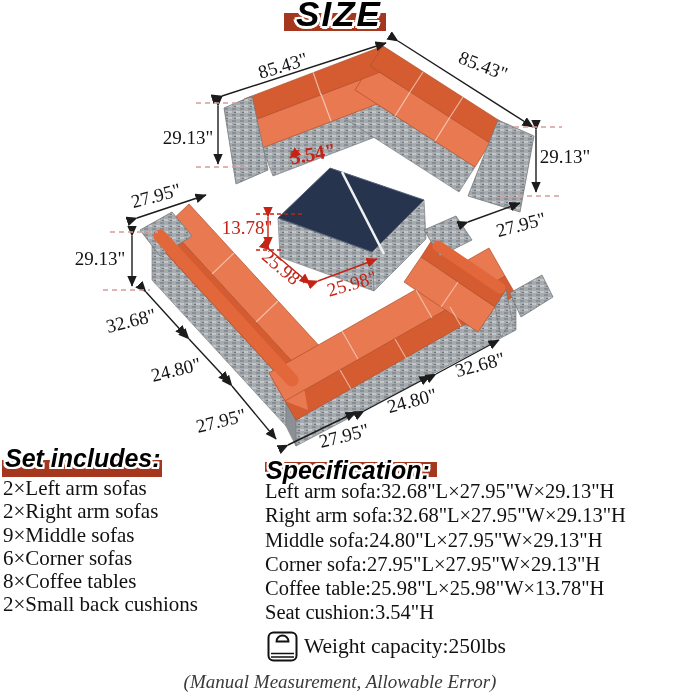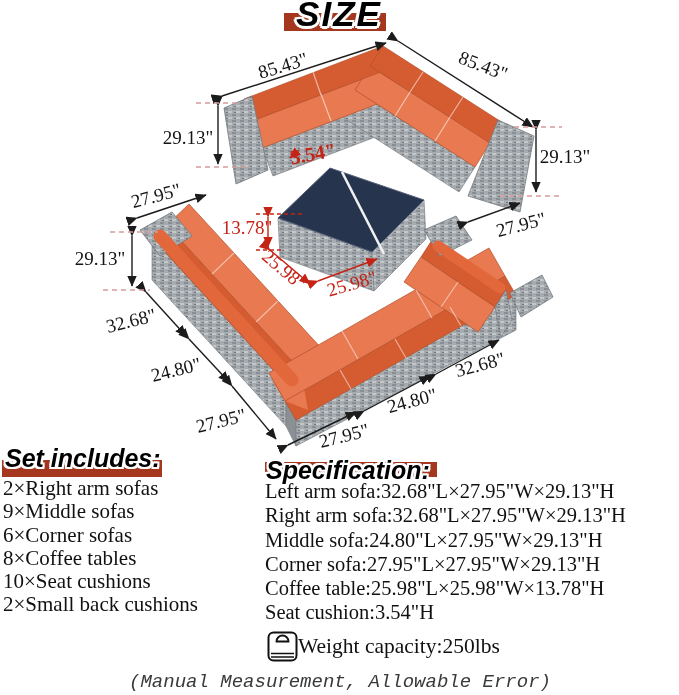--- a/index.html
+++ b/index.html
@@ -24,24 +24,24 @@
   .dim.red{color:#c42315;}
   .dim.big{font-weight:700;font-size:20px;}
   svg.diag{position:absolute;left:0;top:0;z-index:1;}
   
   .includes-list{position:absolute;left:3px;top:477px;margin:0;padding:0;list-style:none;
     font-size:21px;line-height:23.3px;color:#111;z-index:3;}
   .spec-list{position:absolute;left:265px;top:479px;font-size:20.5px;line-height:24.3px;
     color:#111;z-index:3;}
   .spec-list div{white-space:nowrap;}
   .weight-row{position:absolute;left:267px;top:631px;display:flex;align-items:center;
-    z-index:3;}
+    gap:6px;z-index:3;}
   .weight-text{font-size:21.5px;color:#111;white-space:nowrap;}
   .disclaimer{position:absolute;left:340px;top:671px;transform:translateX(-50%);
-    font-family:Liberation Mono, monospace;font-style:italic;font-size:19px;
+    font-family:Liberation Serif, serif;font-style:italic;font-size:19px;
     color:#3a3a3a;white-space:nowrap;z-index:3;}
 </style>
 </head>
 <body>
 
 <div class="stage">
 
   <div class="size-bar"></div>
   <div class="size-title">SIZE</div>
 
@@ -168,25 +168,25 @@
   <div class="dim" style="left:480px;top:365px;--r:-15deg">32.68"</div>
   <div class="dim red big" style="left:313px;top:154px;--r:-10deg">3.54"</div>
   <div class="dim red" style="left:247px;top:228px">13.78"</div>
   <div class="dim red" style="left:284px;top:270px;--r:40deg">25.98"</div>
   <div class="dim red" style="left:352px;top:284px;--r:-16deg">25.98"</div>
 
   <div>
     <div class="hdr-bar" style="left:2px;top:460px;width:160px;height:17px"></div>
     <div class="hdr" style="left:5px;top:444px">Set includes:</div>
     <ul class="includes-list">
+      <li>2×Left arm sofas</li>
       <li>2×Right arm sofas</li>
       <li>9×Middle sofas</li>
       <li>6×Corner sofas</li>
       <li>8×Coffee tables</li>
-      <li>10×Seat cushions</li>
       <li>2×Small back cushions</li>
     </ul>
   </div>
 
   <div>
     <div class="hdr-bar" style="left:265px;top:462px;width:172px;height:15px"></div>
     <div class="hdr" style="left:266px;top:456px">Specification:</div>
     <div class="spec-list">
       <div>Left arm sofa:32.68"L×27.95"W×29.13"H</div>
       <div>Right arm sofa:32.68"L×27.95"W×29.13"H</div>

